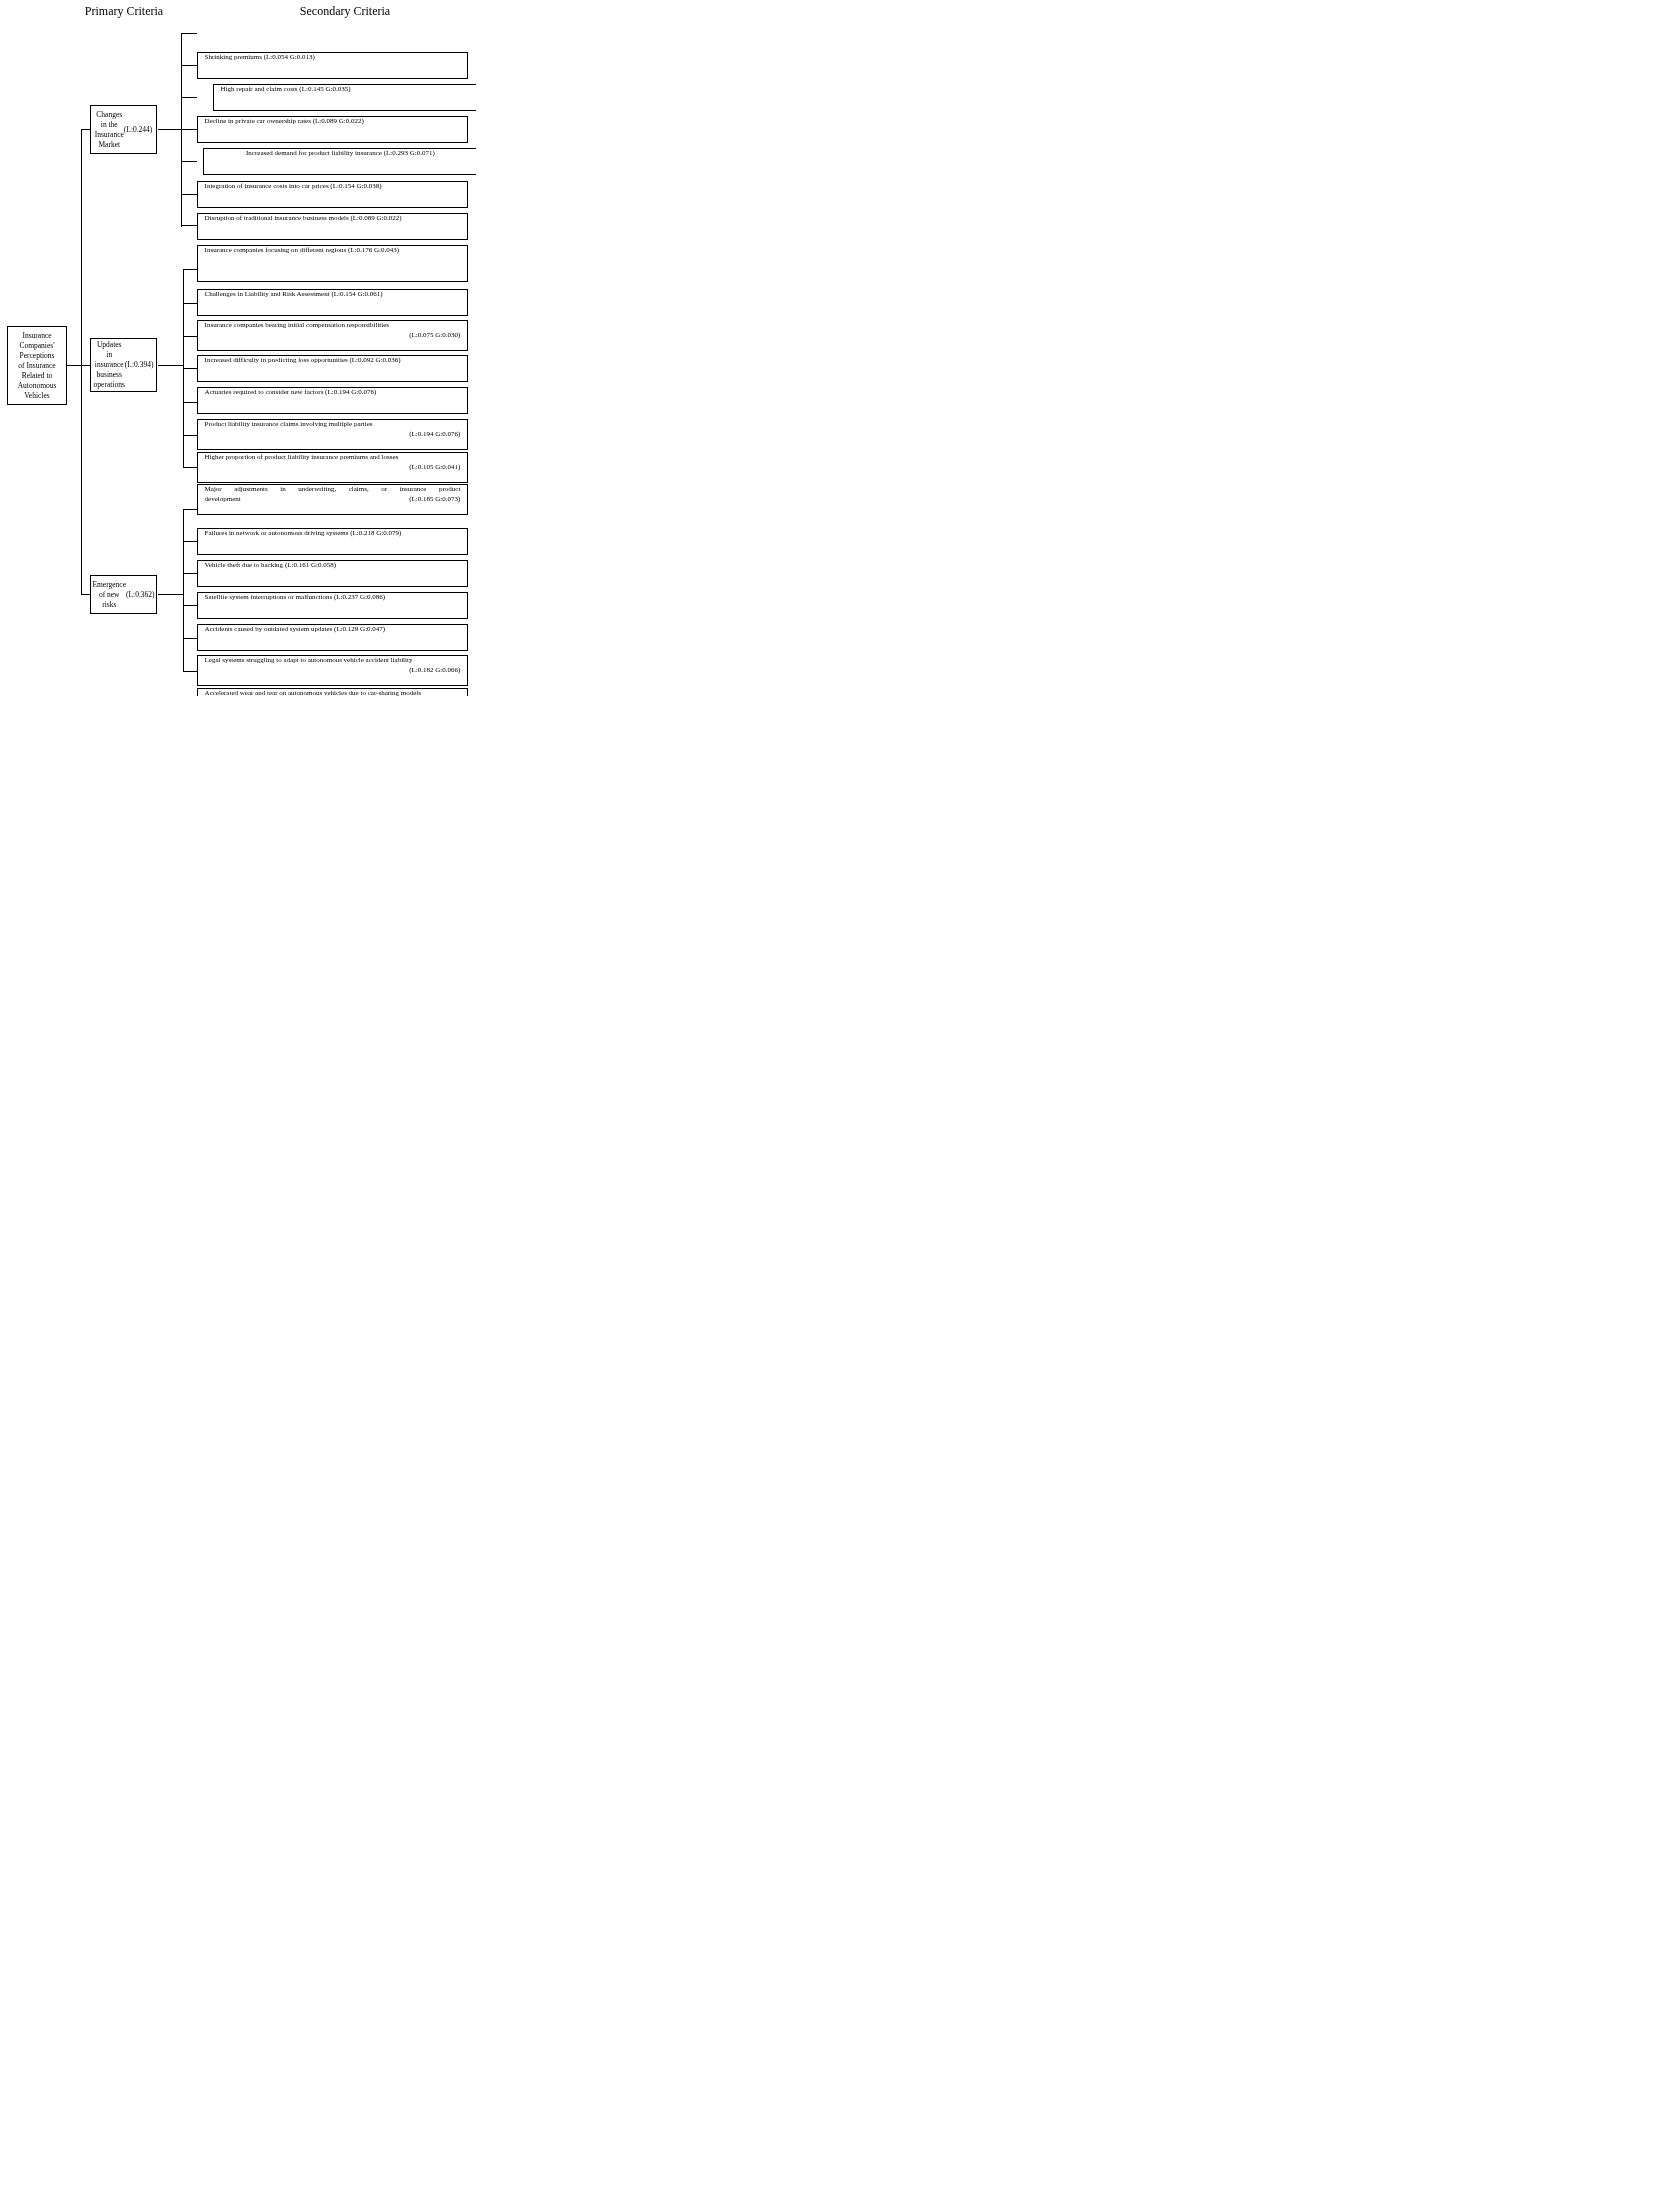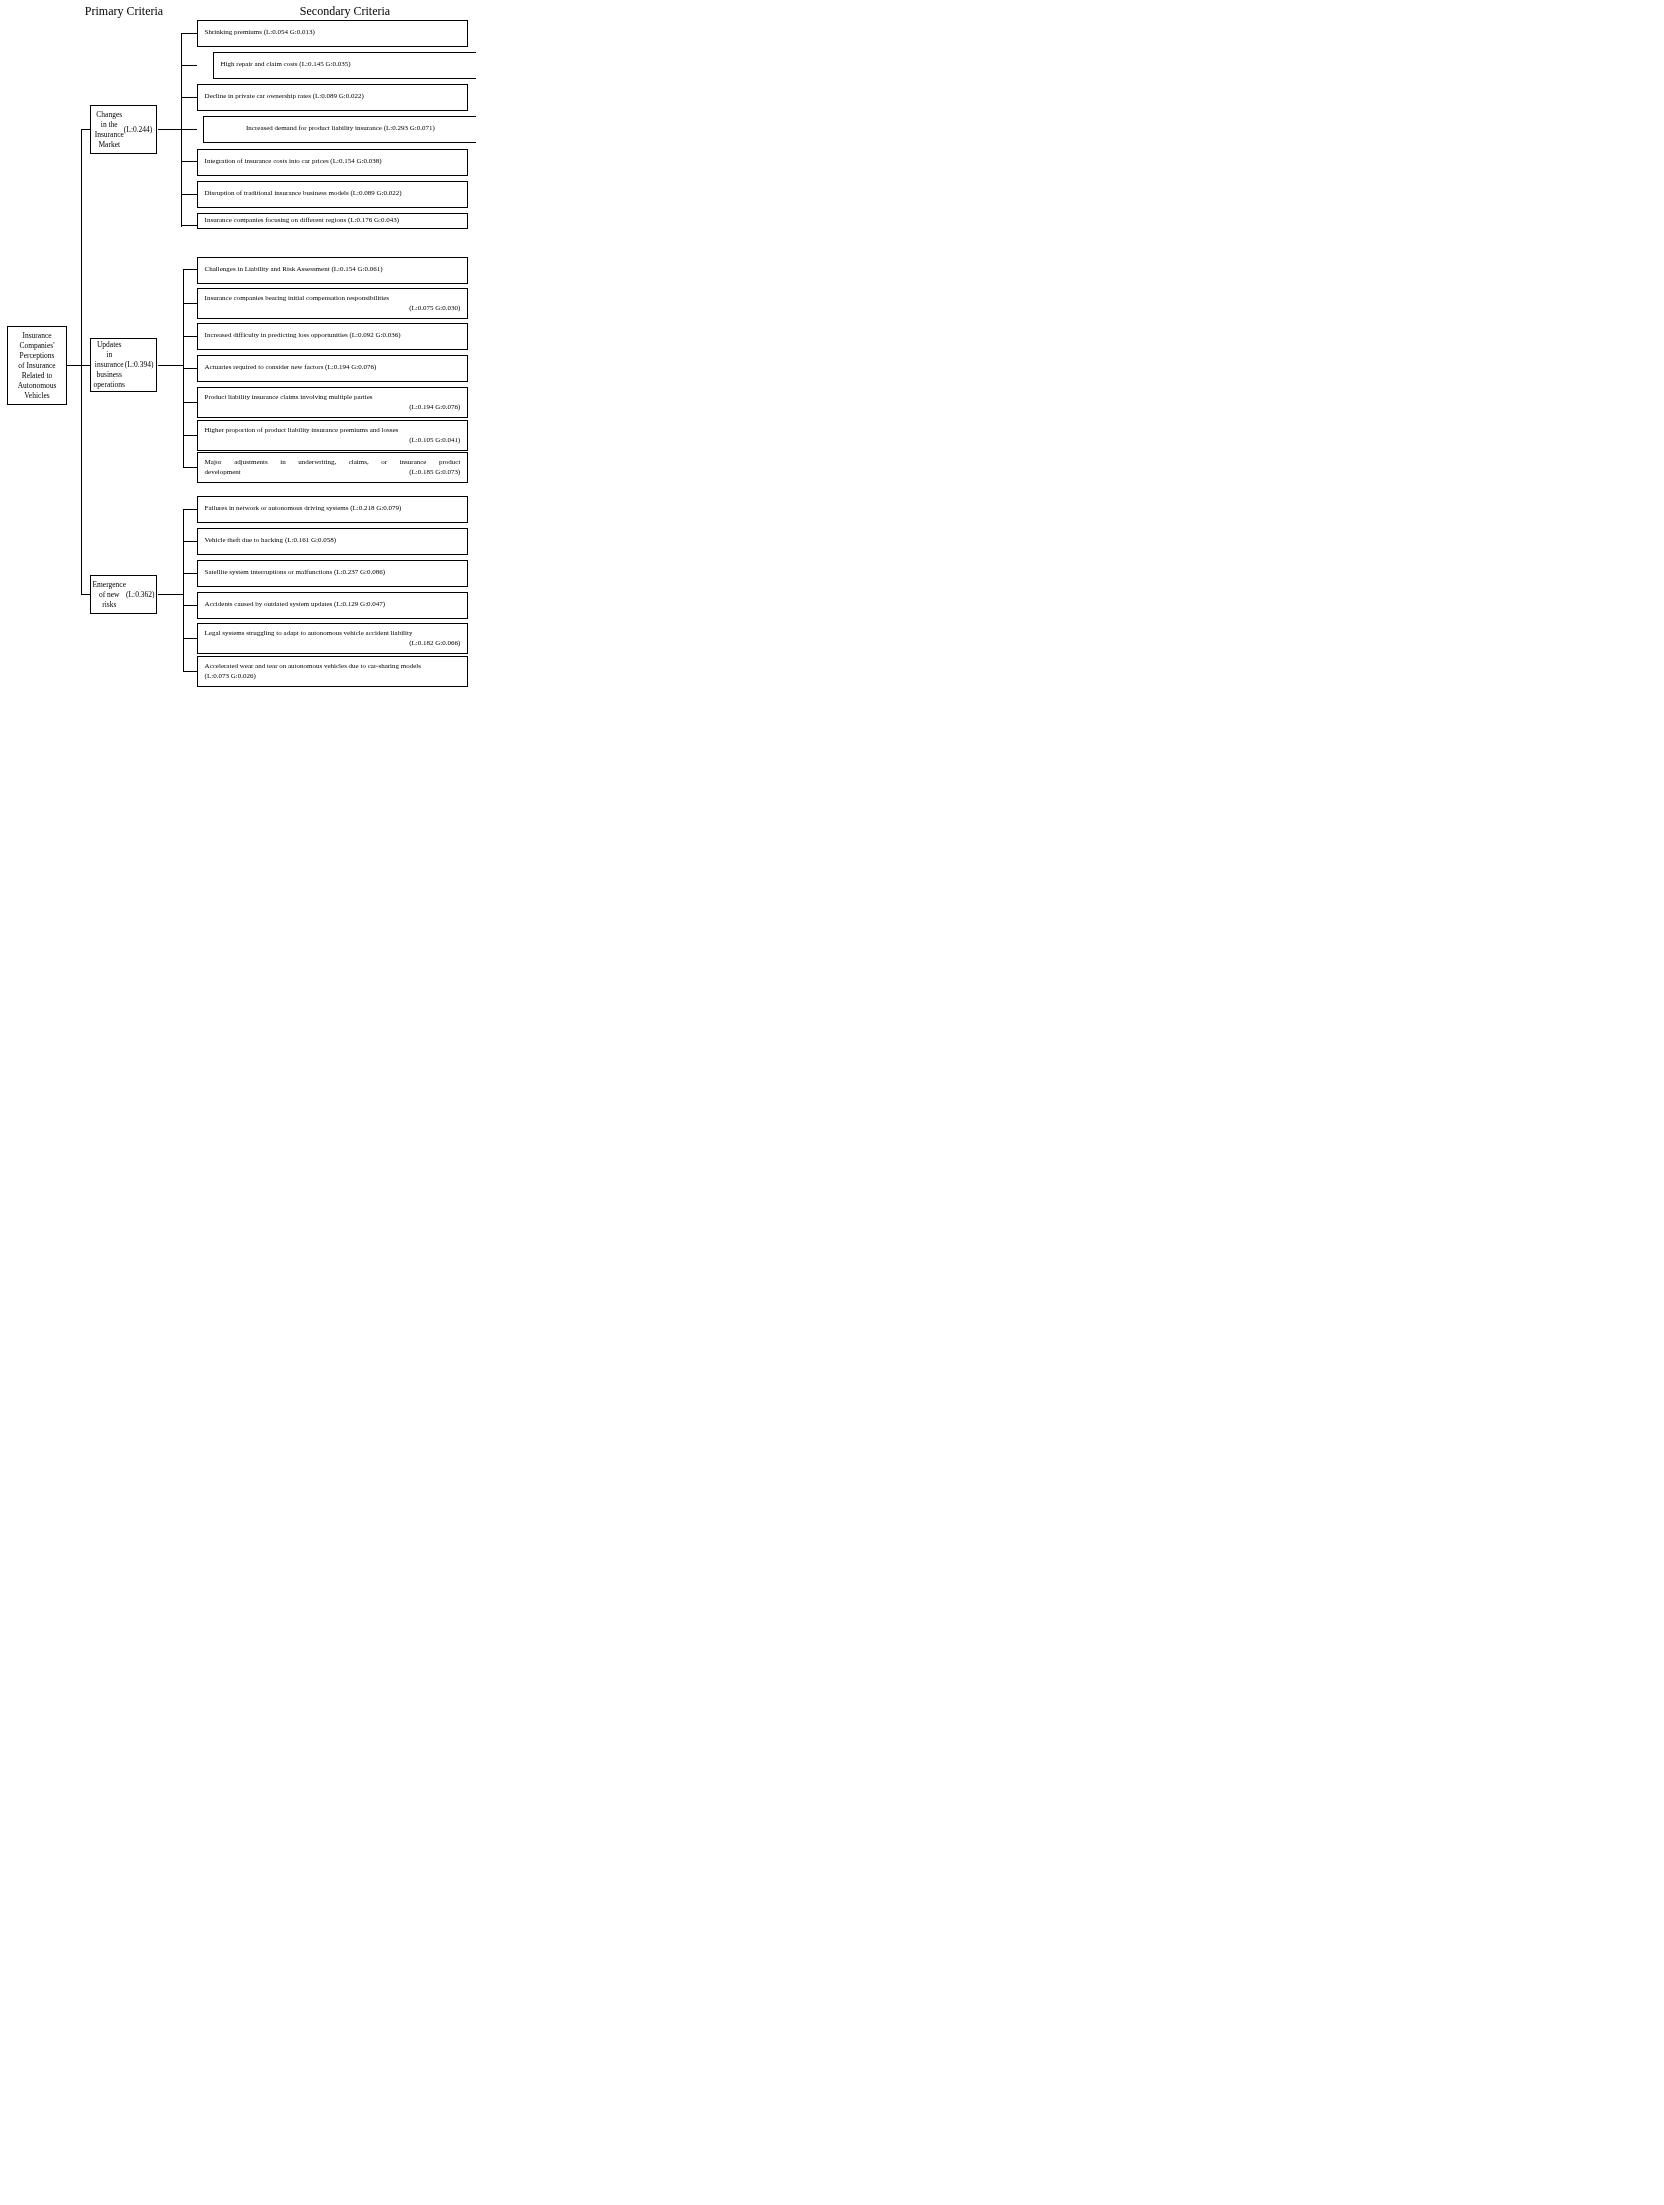--- a/index.html
+++ b/index.html
@@ -29,24 +29,24 @@
     justify-content:center;
     text-align:center;
     font-size:7.5px;
     line-height:10px;
   }
   .root-box{padding:0 12px;}
   .primary-box{padding:0 6.2px;}
   .sec-box{
     display:flex;
     flex-direction:column;
-    justify-content:center;
     font-size:7px;
     line-height:9.7px;
     padding:0 6.6px;
+    margin-top:32px;
   }
   .sec-box .t{width:100%;}
   .sec-box .right{text-align:right;}
   .sec-box .jline{text-align:justify;text-align-last:justify;}
   .sec-box .row{display:flex;justify-content:space-between;width:100%;}
   .w{white-space:nowrap;}
   .line{position:absolute;background:#000000;}
 </style>
 </head>
 <body>
@@ -71,21 +71,21 @@
       </div>
       <div class="box sec-box" style="left: 203px; top: 116px; width: 302px; height: 26.5px; padding-left: 42px;">
         <div class="t"><span>Increased demand for product liability insurance </span><span class="w">(L:0.293 G:0.071)</span></div>
       </div>
       <div class="box sec-box" style="left: 197px; top: 149px; width: 271px; height: 26.5px;">
         <div class="t"><span>Integration of insurance costs into car prices </span><span class="w">(L:0.154 G:0.038)</span></div>
       </div>
       <div class="box sec-box" style="left: 197px; top: 181px; width: 271px; height: 26.5px;">
         <div class="t"><span>Disruption of traditional insurance business models </span><span class="w">(L:0.089 G:0.022)</span></div>
       </div>
-      <div class="box sec-box" style="left: 197px; top: 213px; width: 271px; height: 16px;">
+      <div class="box sec-box" style="left: 197px; top: 213px; width: 271px; height: 37px;">
         <div class="t"><span>Insurance companies focusing on different regions </span><span class="w">(L:0.176 G:0.043)</span></div>
       </div>
       <div class="line" style="left: 81px; top: 129px; width: 9.3px; height: 0.9px;"></div>
       <div class="line" style="left: 158px; top: 129px; width: 24px; height: 0.9px;"></div>
       <div class="line" style="left: 181px; top: 33px; width: 0.9px; height: 194px;"></div>
       <div class="line" style="left: 182px; top: 33px; width: 15px; height: 0.9px;"></div>
       <div class="line" style="left: 182px; top: 65px; width: 15px; height: 0.9px;"></div>
       <div class="line" style="left: 182px; top: 97px; width: 15px; height: 0.9px;"></div>
       <div class="line" style="left: 182px; top: 129px; width: 15px; height: 0.9px;"></div>
       <div class="line" style="left: 182px; top: 161px; width: 15px; height: 0.9px;"></div>

